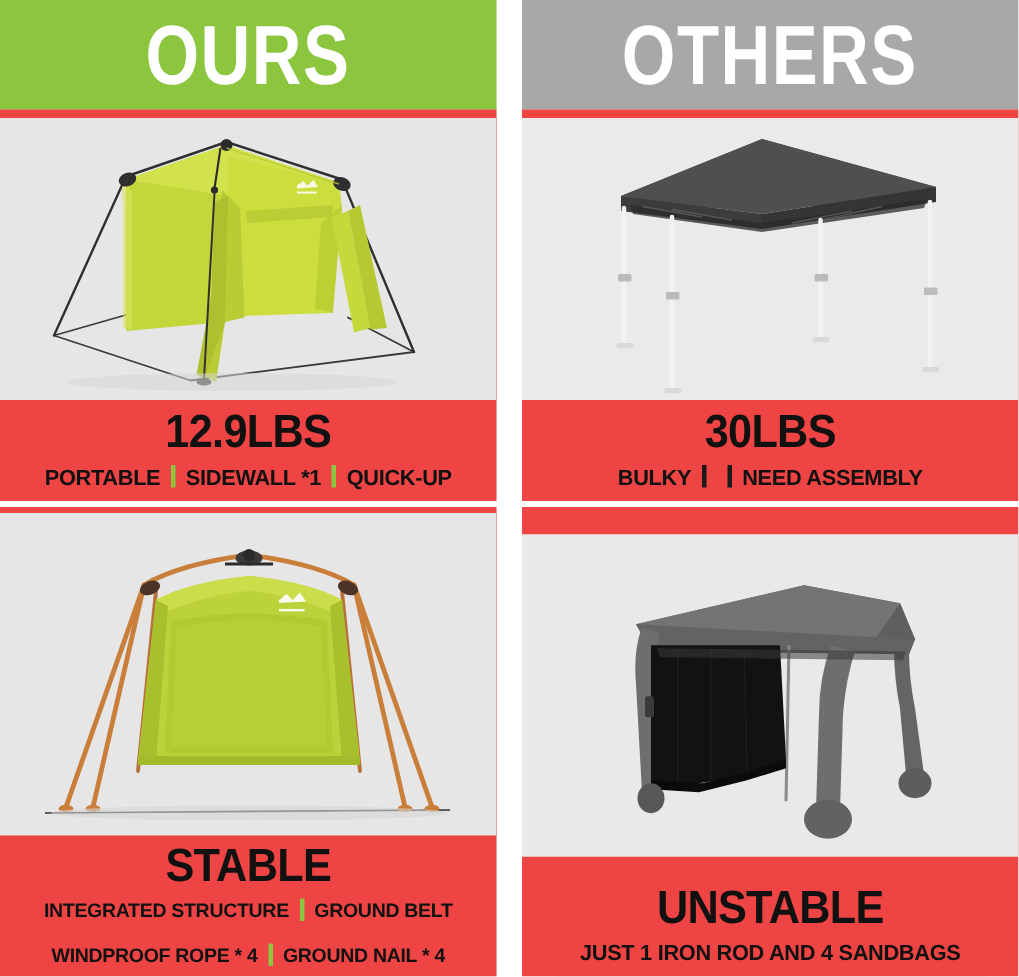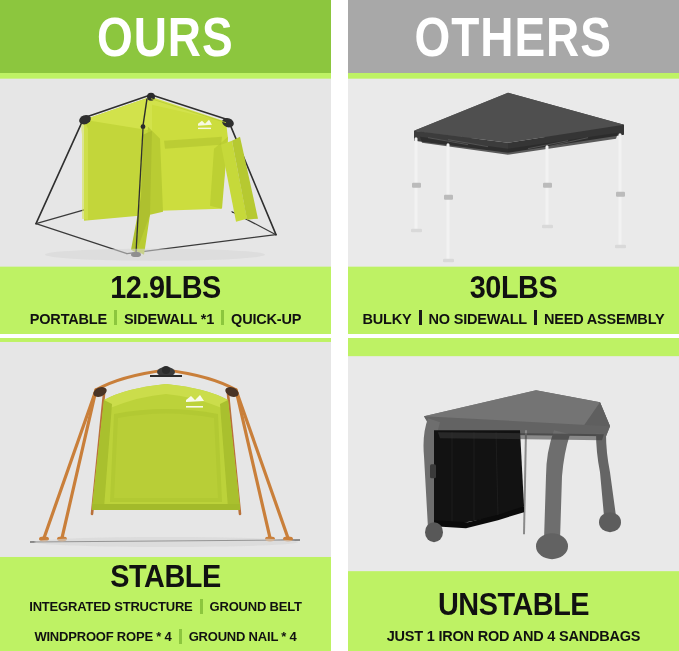--- a/index.html
+++ b/index.html
@@ -52,21 +52,21 @@
     line-height: 1;
     transform: scaleX(0.92) scaleY(1.12);
     transform-origin: center;
     white-space: nowrap;
     font-family: "Liberation Sans", sans-serif;
   }
 
   
   .panel {
     position: relative;
-    background: #bef264;
+    background: #ef4444;
     display: flex;
     flex-direction: column;
     align-items: center;
     overflow: hidden;
   }
   .panel.top    { flex: 0 0 261px; }
   .panel.bottom { flex: 1 1 auto; }
   .row-gap {
     flex: 0 0 4px;
     background: #ffffff;
@@ -334,21 +334,20 @@
             <rect x="267" y="166" width="11" height="3.5" rx="1"></rect>
           </g>
         </svg>
       </div>
 
       <div class="caption">
         <div class="headline">30LBS</div>
         <div class="features">
           <span class="feature">BULKY</span>
           <span class="sep dark"></span>
-          <span class="feature">NO SIDEWALL</span>
           <span class="sep dark"></span>
           <span class="feature">NEED ASSEMBLY</span>
         </div>
       </div>
     </div>
 
     <div class="row-gap"></div>
 
     <div class="panel bottom">
       <div class="art">

